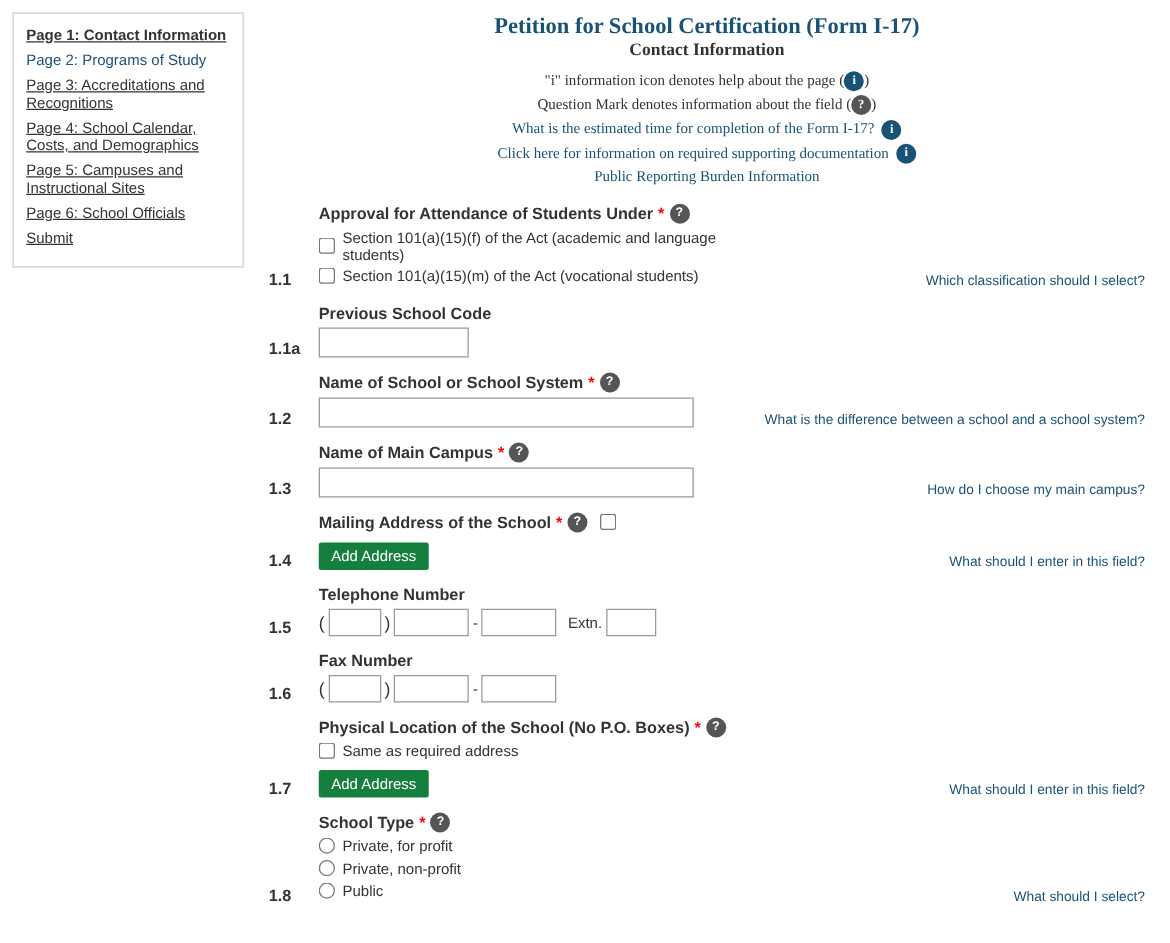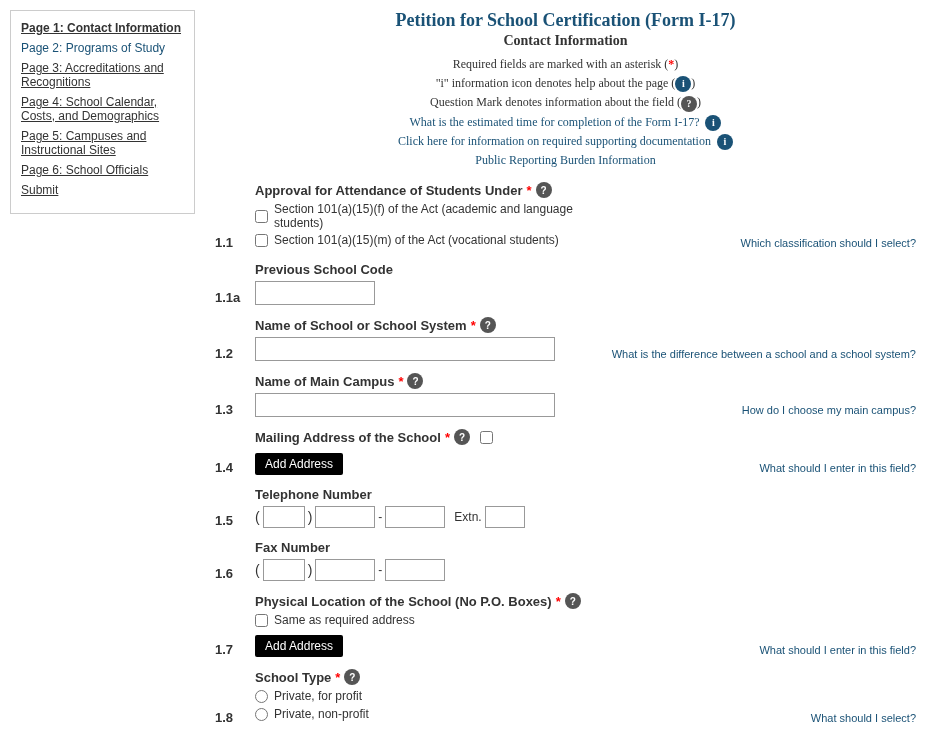--- a/index.html
+++ b/index.html
@@ -158,21 +158,21 @@
       display: flex;
       align-items: center;
       gap: 3px;
       font-size: 12px;
     }
     .phone-group input { height: 22px; }
     .phone-paren { font-size: 14px; }
     
     
     .add-address-btn {
-      background: #000000;
+      background: #15803d;
       color: white;
       border: none;
       padding: 4px 10px;
       font-size: 12px;
       cursor: pointer;
       border-radius: 2px;
       margin-top: 4px;
     }
     
     
@@ -227,23 +227,20 @@
         <span>Submit</span>
       </div>
     </div>
 
     <div class="content">
 
       <div class="page-header">
         <div class="page-title">Petition for School Certification (Form I-17)</div>
         <div class="page-subtitle">Contact Information</div>
         <div class="header-info">
-          <div>
-            Required fields are marked with an asterisk (<span class="asterisk">*</span>)
-          </div>
           <div>
             "i" information icon denotes help about the page (<span class="info-icon">i</span>)
           </div>
           <div>
             Question Mark denotes information about the field (<span class="question-icon">?</span>)
           </div>
           <div>
             <a href="#" class="header-link">What is the estimated time for completion of the Form I-17?</a>
             <span class="info-icon" style="margin-left:3px;">i</span>
           </div>
@@ -393,20 +390,24 @@
             <span class="question-icon">?</span>
           </div>
           <div class="radio-row">
             <input type="radio" name="school-type" style="">
             <label>Private, for profit</label>
           </div>
           <div class="radio-row">
             <input type="radio" name="school-type" style="">
             <label>Private, non-profit</label>
           </div>
+          <div class="radio-row">
+            <input type="radio" name="school-type" style="">
+            <label>Public</label>
+          </div>
         </div>
         <div class="row-right">
           <a href="#" class="row-help">What should I select?</a>
         </div>
       </div>
 
     </div>
   </div>
 
 </div>

